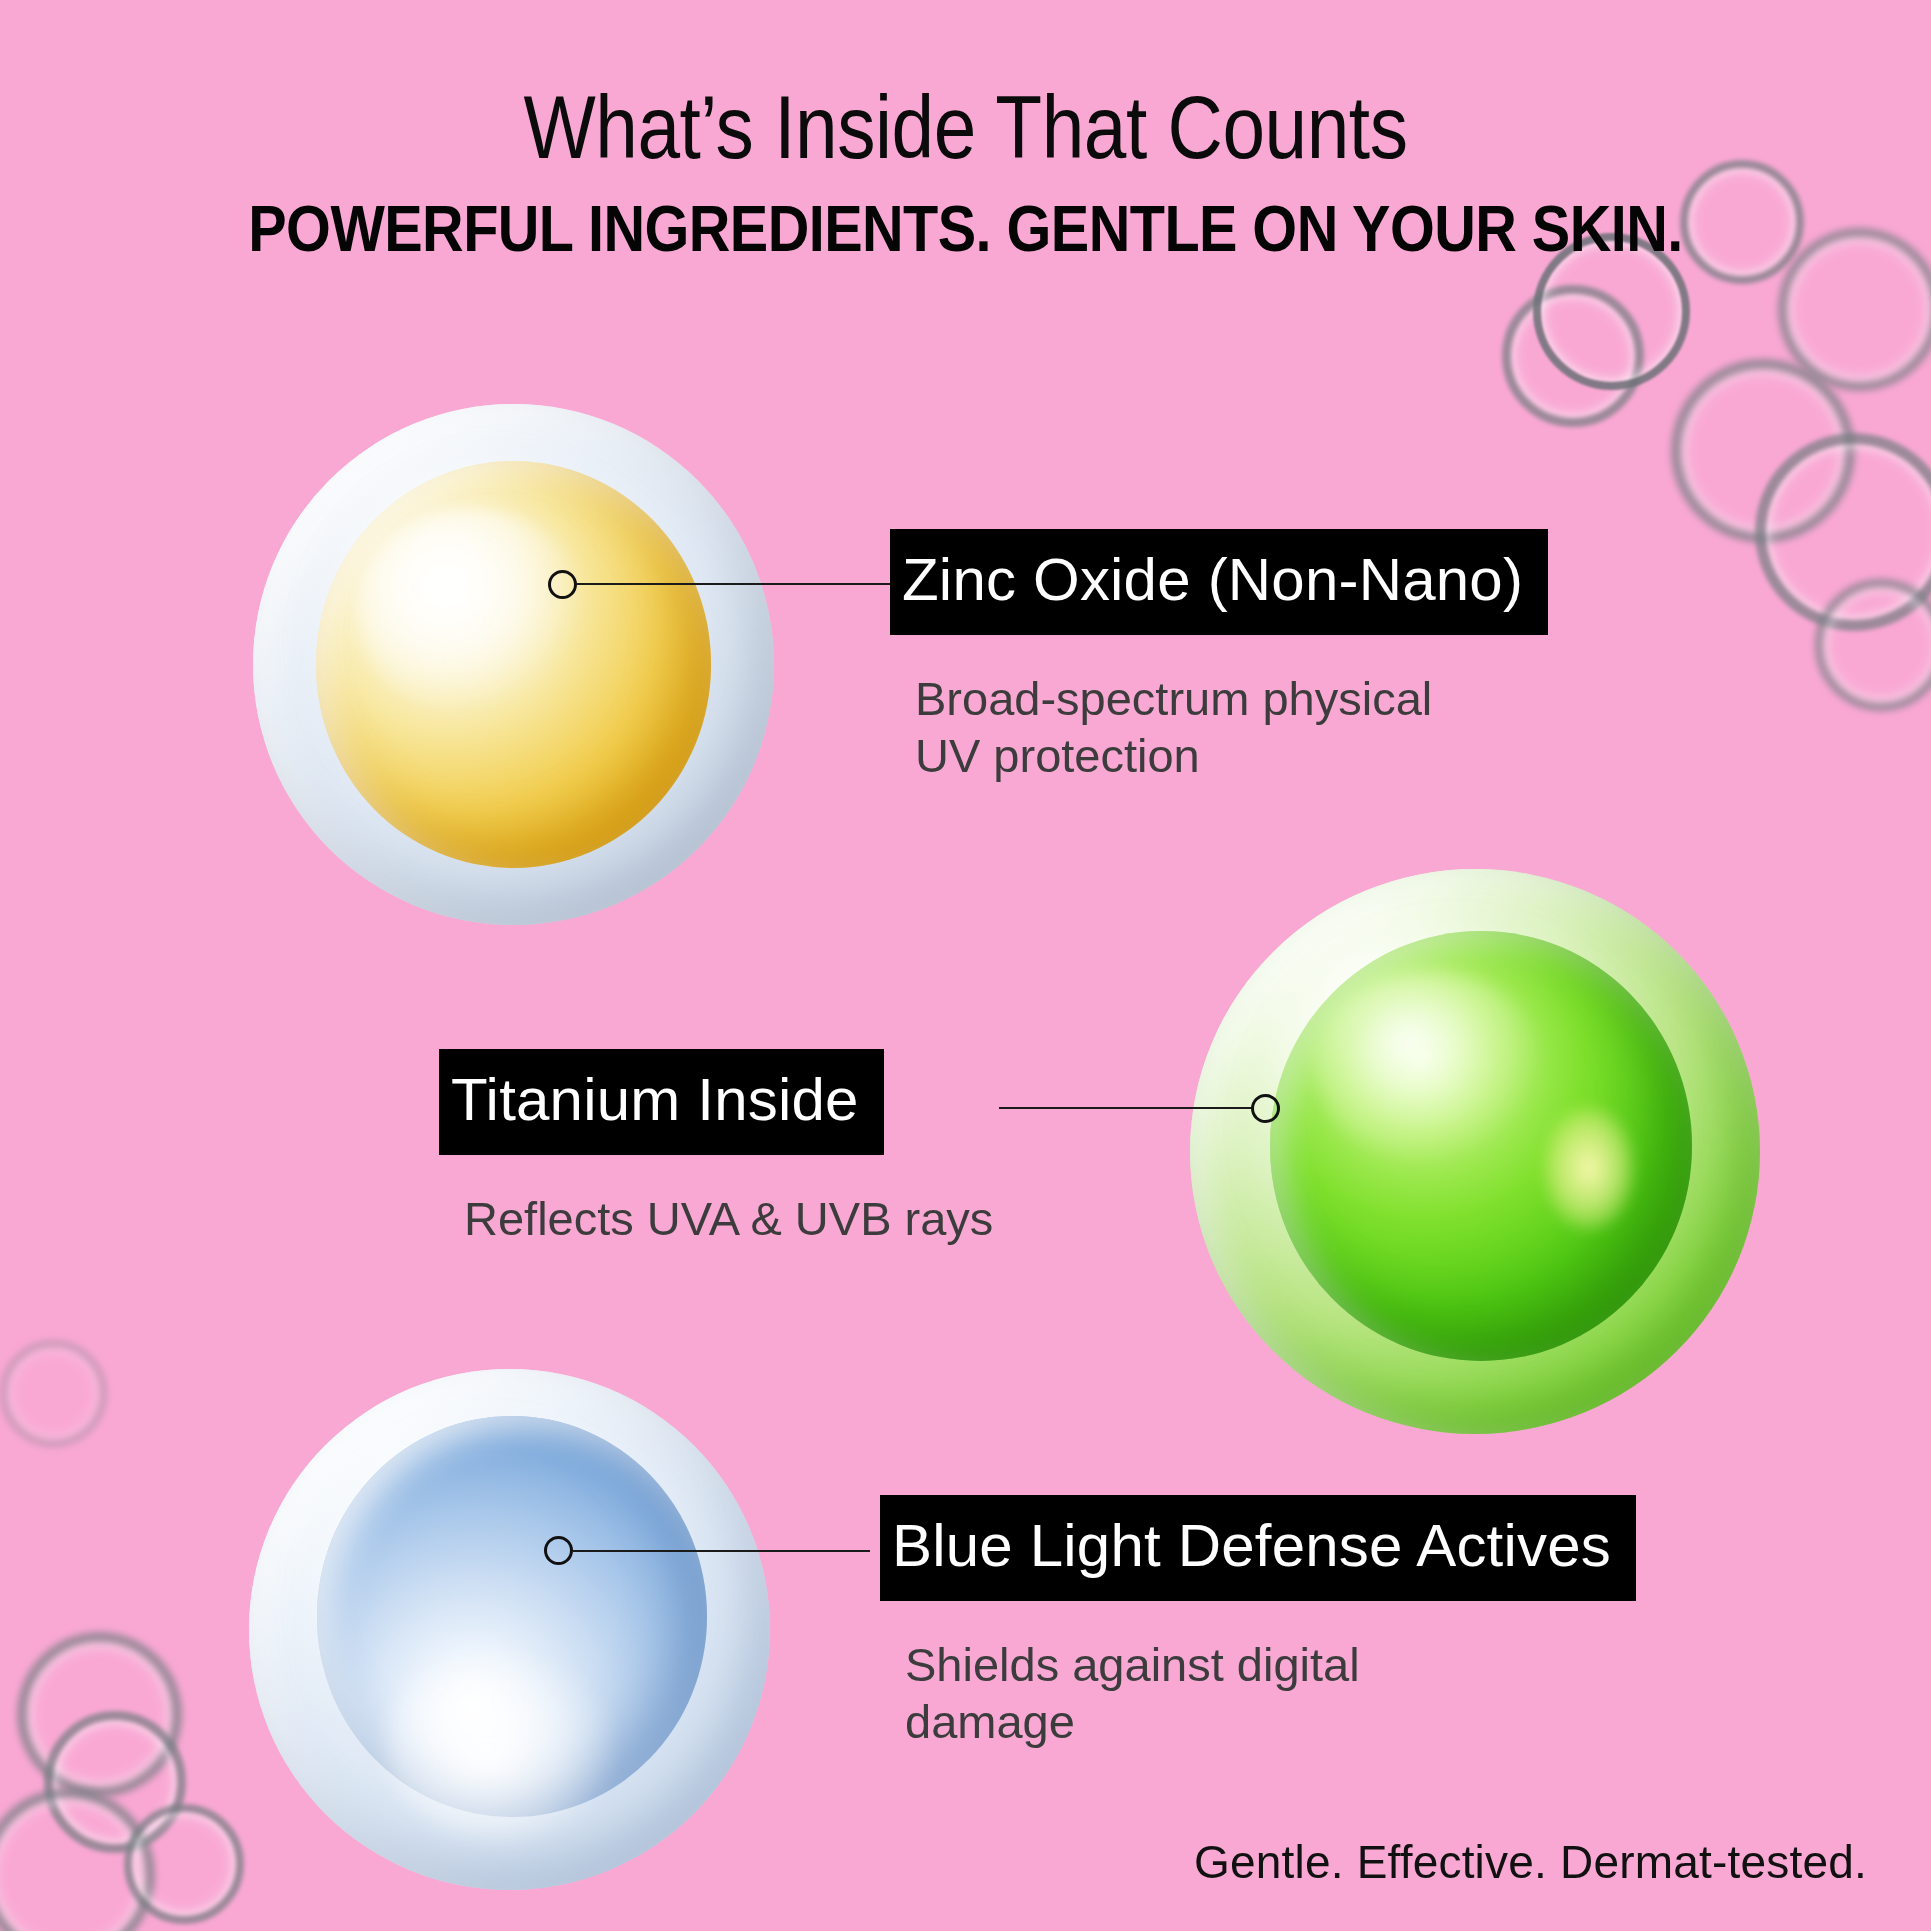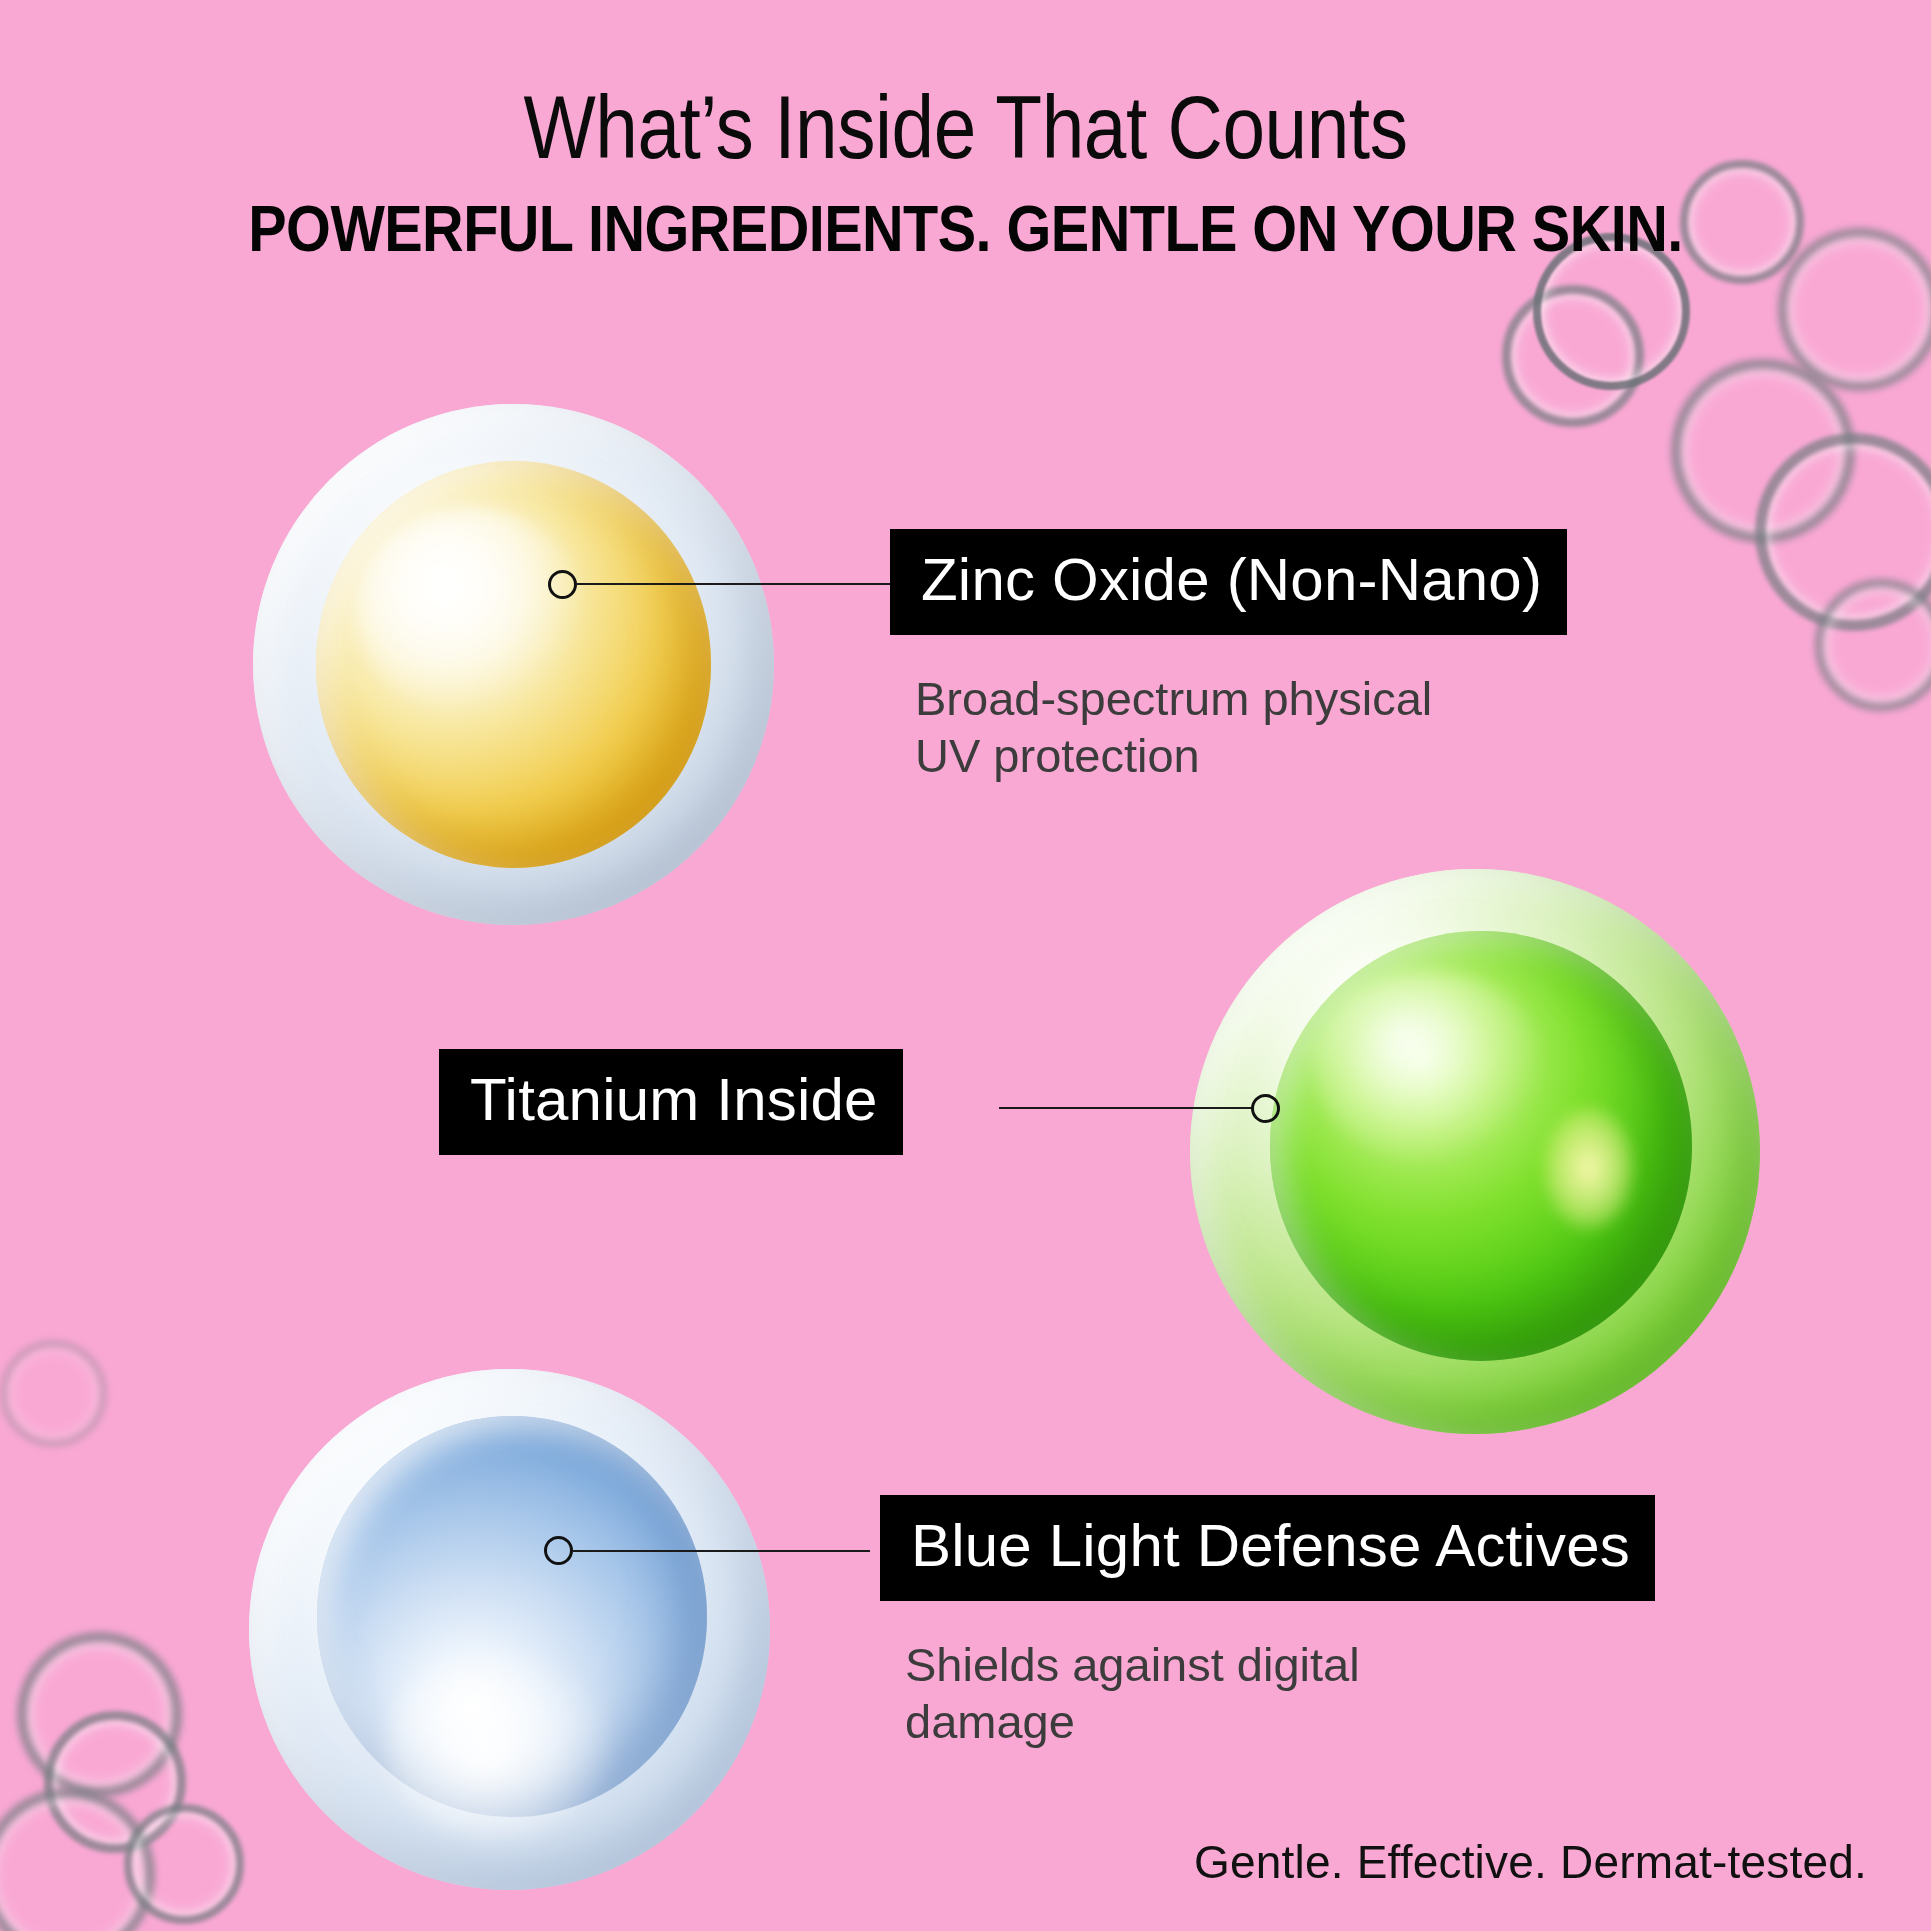--- a/index.html
+++ b/index.html
@@ -168,21 +168,21 @@
   .callout { position: absolute; z-index: 7; }
   .label-box {
     display: inline-block;
     background: #000000;
     color: #ffffff;
     font-family: "Liberation Sans Narrow", "Liberation Sans", sans-serif;
     font-weight: 400;
     font-size: 60px;
     line-height: 1.0;
     letter-spacing: 0.2px;
-    padding: 21px 25px 25px 31px;
+    padding: 21px 25px 25px 12px;
     white-space: nowrap;
   }
   .desc {
     font-family: "Liberation Sans Narrow", "Liberation Sans", sans-serif;
     font-size: 47px;
     line-height: 1.22;
     font-weight: 400;
     color: #3c3c3c;
     margin-top: 35px;
     white-space: pre-line;
@@ -267,20 +267,21 @@
     <div class="shell"></div>
     <div class="core"></div>
     <div class="gloss"></div>
     <div class="gloss2"></div>
   </div>
   <div class="marker" style="left:1251px; top:1094px;"></div>
   <div class="leader" style="left:999px; top:1107px; width:253px;"></div>
 
   <div class="callout left-of" style="left:439px; top:1049px;">
     <div class="label-box">Titanium Inside</div>
+    <div class="desc">Reflects UVA &amp; UVB rays</div>
   </div>
 
   <div class="droplet" id="droplet-blue">
     <div class="shell"></div>
     <div class="core"></div>
     <div class="gloss"></div>
   </div>
   <div class="marker" style="left:544px; top:1536px;"></div>
   <div class="leader" style="left:573px; top:1550px; width:297px;"></div>
 

